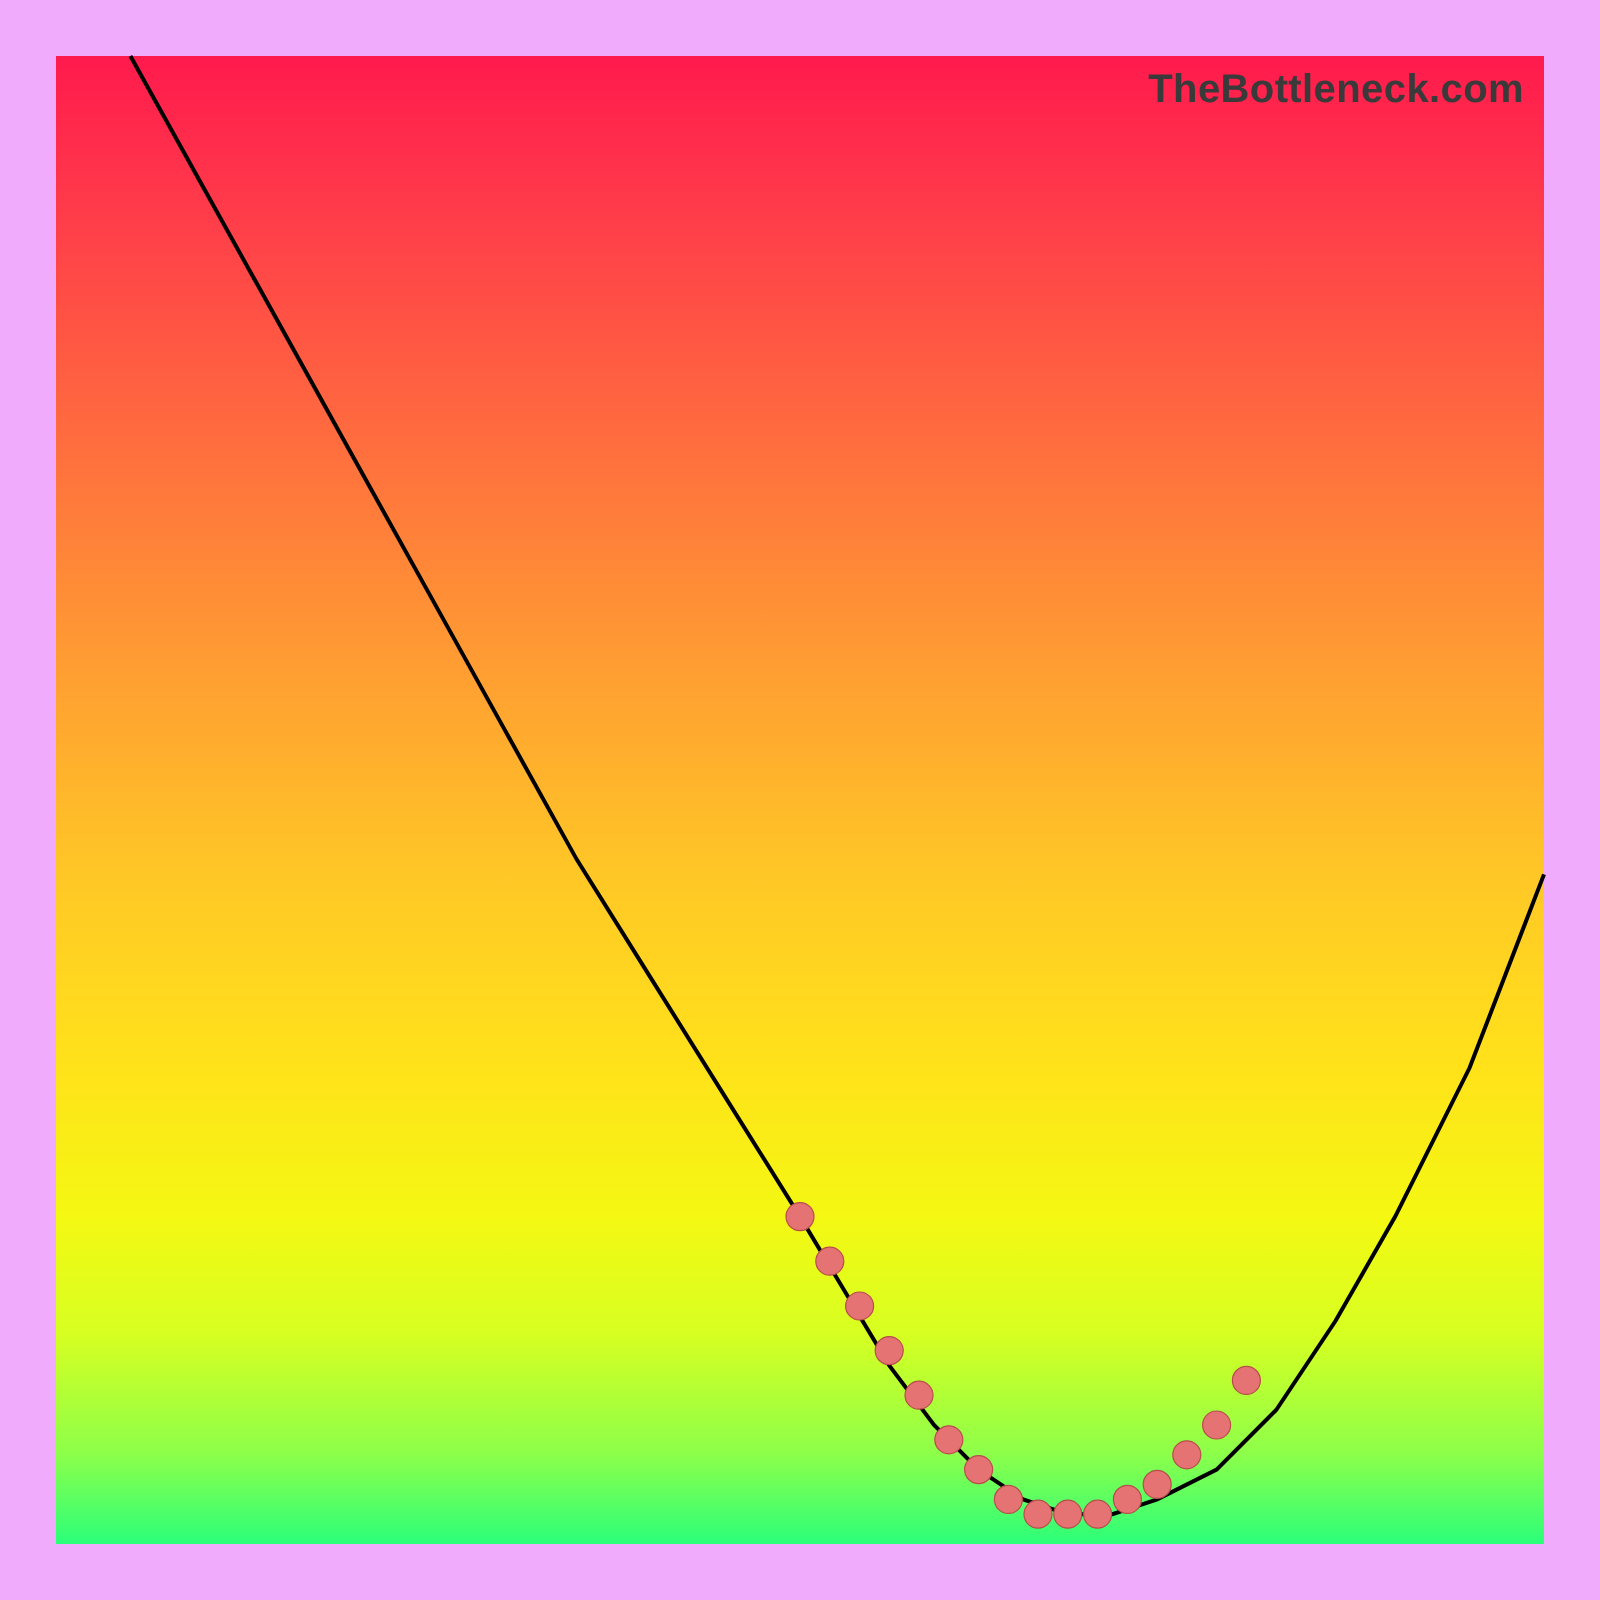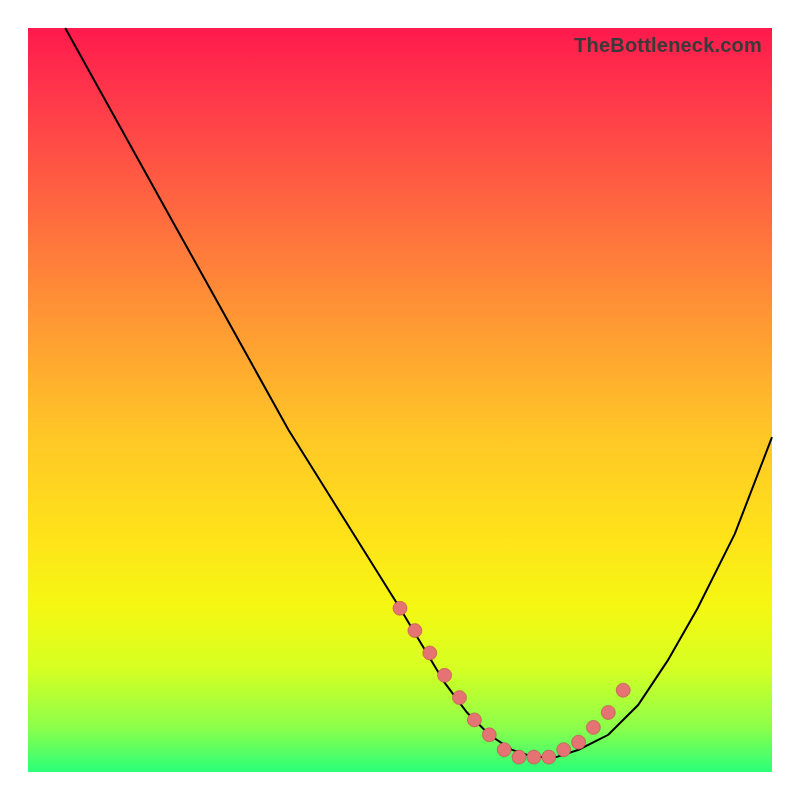--- a/index.html
+++ b/index.html
@@ -10,21 +10,21 @@
     background: #000;
     overflow: hidden;
     font-family: Arial, Helvetica, sans-serif;
   }
   .frame {
     position: absolute;
     left: 0;
     top: 0;
     width: 800px;
     height: 800px;
-    background: #ffffff;
+    background: #f0abfc;
   }
   .plot {
     position: absolute;
     left: 28px;
     top: 28px;
     width: 744px;
     height: 744px;
     
     background: linear-gradient(to bottom,
       #ff1a4d 0%,

